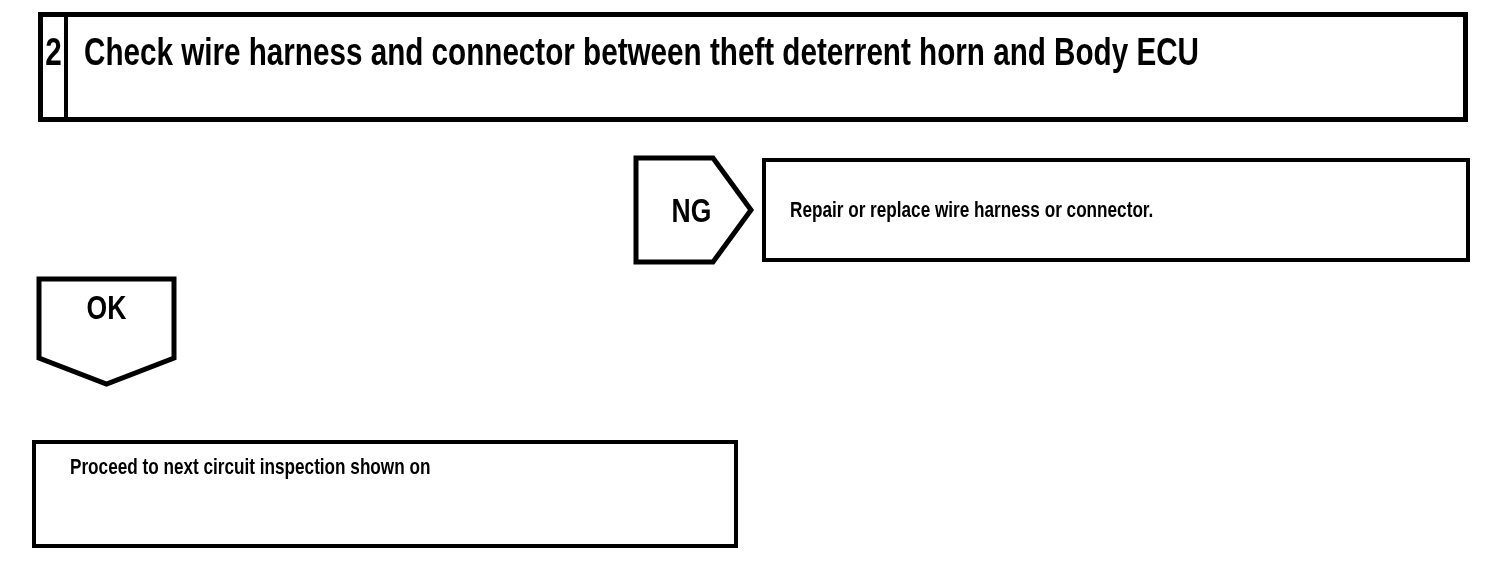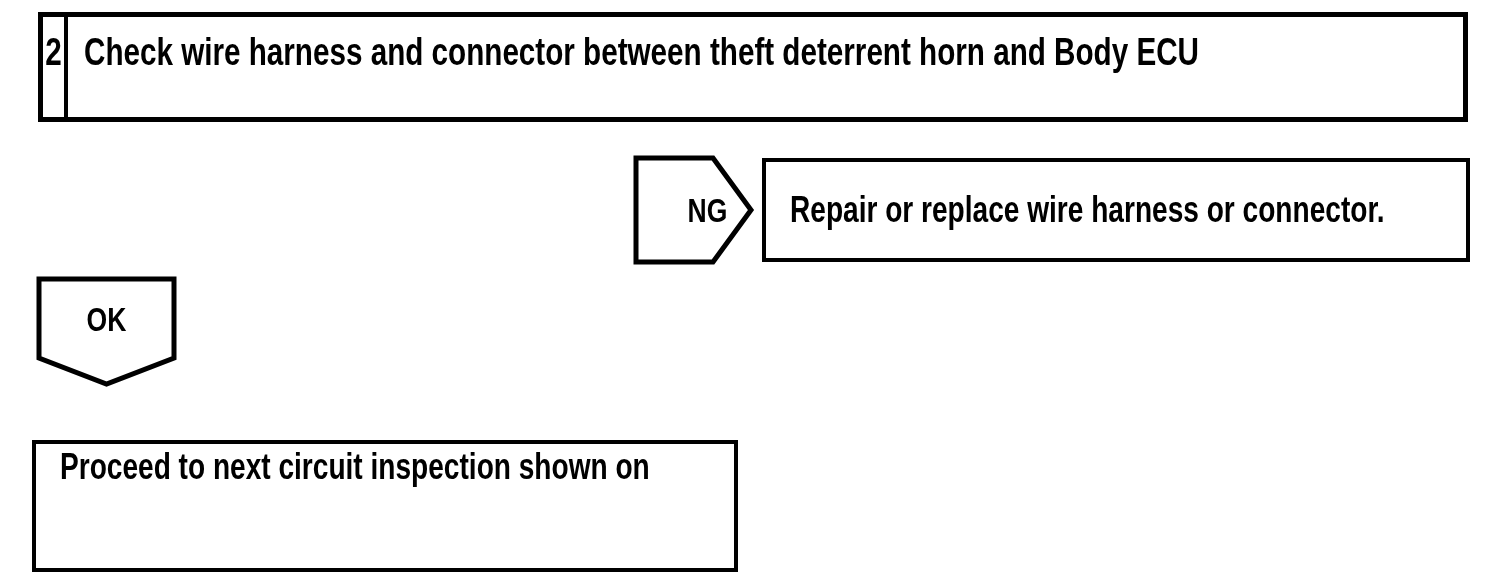--- a/index.html
+++ b/index.html
@@ -68,46 +68,46 @@
     stroke-linejoin: miter;
   }
   .connector-label {
     position: absolute;
     display: flex;
     align-items: center;
     justify-content: center;
     font-size: 34px;
     line-height: 34px;
   }
-  .ng-label-box { left: 633px; top: 155px; width: 116px; height: 110px; padding-left: 16px; }
-  .ok-label-box { left: 36px;  top: 276px; width: 141px; height: 86px;  }
+  .ng-label-box { left: 633px; top: 155px; width: 116px; height: 110px; }
+  .ok-label-box { left: 36px;  top: 264px; width: 141px; height: 86px;  }
 
   
   .action-box {
     position: absolute;
     border: 4px solid #000;
     box-sizing: border-box;
     background: #fff;
-    font-size: 36px;
+    font-size: 22px;
   }
   .ng-action {
     left: 762px;
     top: 158px;
     width: 708px;
     height: 104px;
     display: flex;
     align-items: center;
     padding-left: 24px;
   }
   .ok-action {
     left: 32px;
     top: 440px;
     width: 706px;
-    height: 132px;
-    padding: 6px 0 0 24px;
+    height: 108px;
+    padding: 6px 0 0 34px;
   }
   .ok-action .line {
     display: block;
     line-height: 34px;
   }
 </style>
 </head>
 <body>
 
 <div id="canvas">

